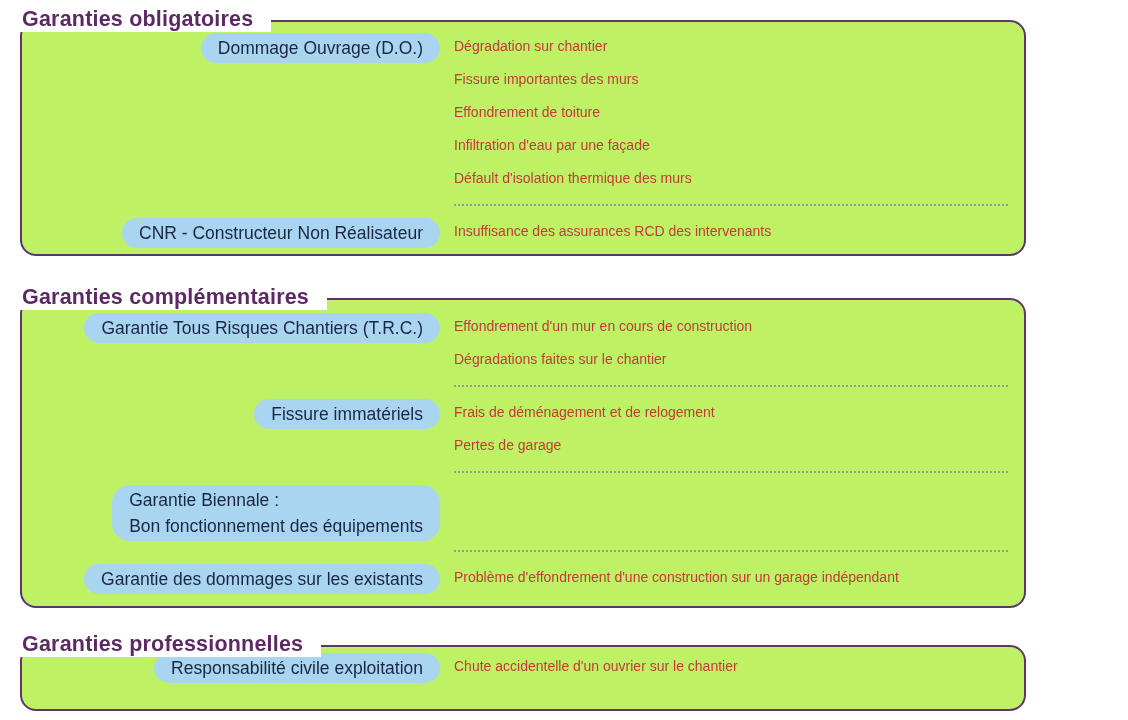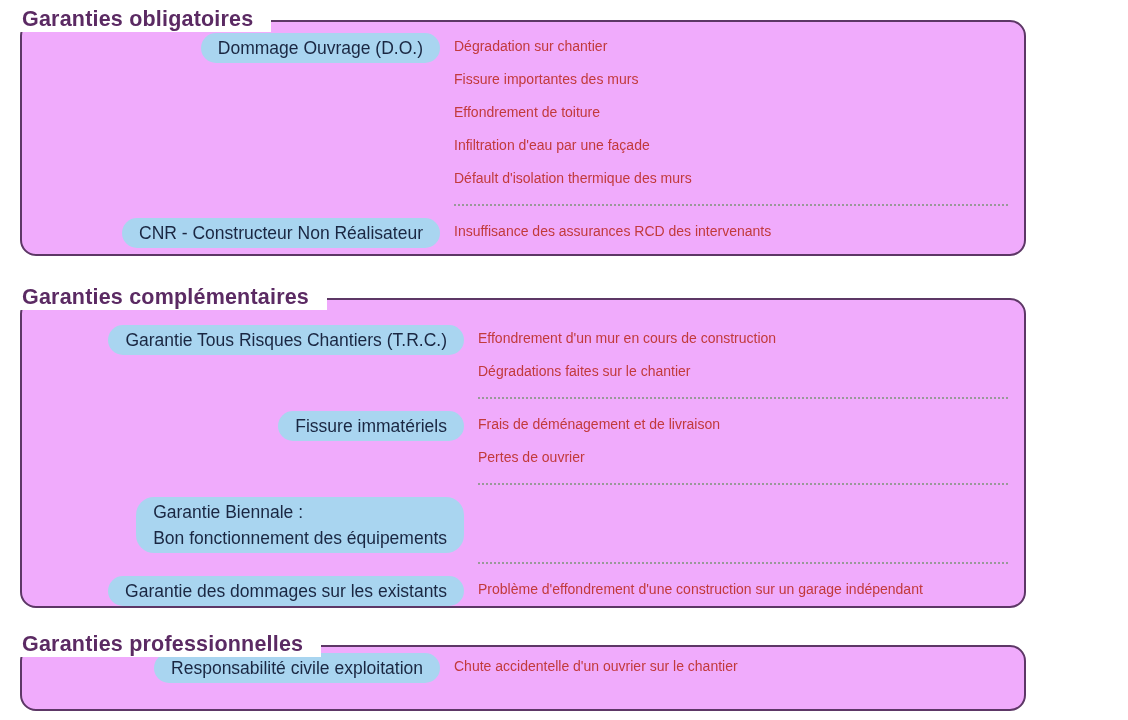--- a/index.html
+++ b/index.html
@@ -12,30 +12,30 @@
   }
   html,body{margin:0;padding:0;background:#ffffff;}
   body{font-family:"Liberation Sans",sans-serif;}
   .canvas{position:relative;width:1044px;height:720px;background:#ffffff;overflow:hidden;}
 
   .group{position:absolute;left:20px;right:18px;}
   #sec0{top:20px;height:236px;}
   #sec1{top:298px;height:310px;}
   #sec2{top:645px;height:66px;}
 
-  .box{position:absolute;inset:0;border:2px solid var(--border);border-radius:16px;background:#f0abfc;}
+  .box{position:absolute;inset:0;border:2px solid var(--border);border-radius:16px;background:#bef264;}
   .heading{
     position:absolute;top:-14px;left:0;z-index:2;margin:0;
     background:#ffffff;padding:0 18px 0 2px;
     font-size:21.5px;font-weight:bold;color:var(--purple);line-height:26px;
     white-space:nowrap;letter-spacing:.2px;
   }
   .content{position:absolute;left:0;right:0;top:0;}
   #sec0 .content{padding-top:8px;}
-  #sec1 .content{padding-top:22px;margin-left:24px;}
+  #sec1 .content{padding-top:10px;}
   #sec2 .content{padding-top:3px;}
 
   .row{display:flex;align-items:flex-start;}
   .row-left{width:432px;flex-shrink:0;display:flex;flex-direction:column;align-items:flex-end;padding-right:14px;box-sizing:border-box;}
   .pill{
     background:var(--pillbg);color:var(--pilltext);
     border-radius:18px;padding:2px 17px;margin-top:3px;
     font-size:17.5px;line-height:26px;text-align:left;white-space:nowrap;
   }
   .row-right{flex:1;min-width:0;}
@@ -94,22 +94,22 @@
             </div>
           </div>
           <div class="divider"></div>
           <div class="row">
             <div class="row-left">
               <div class="pill">
                 <div class="pill-line">Fissure immatériels</div>
               </div>
             </div>
             <div class="row-right">
-              <div class="example">Frais de déménagement et de livraison</div>
-              <div class="example">Pertes de ouvrier</div>
+              <div class="example">Frais de déménagement et de relogement</div>
+              <div class="example">Pertes de garage</div>
             </div>
           </div>
           <div class="divider"></div>
           <div class="row">
             <div class="row-left">
               <div class="pill">
                 <div class="pill-line">Garantie Biennale :</div>
                 <div class="pill-line">Bon fonctionnement des équipements</div>
               </div>
             </div>

